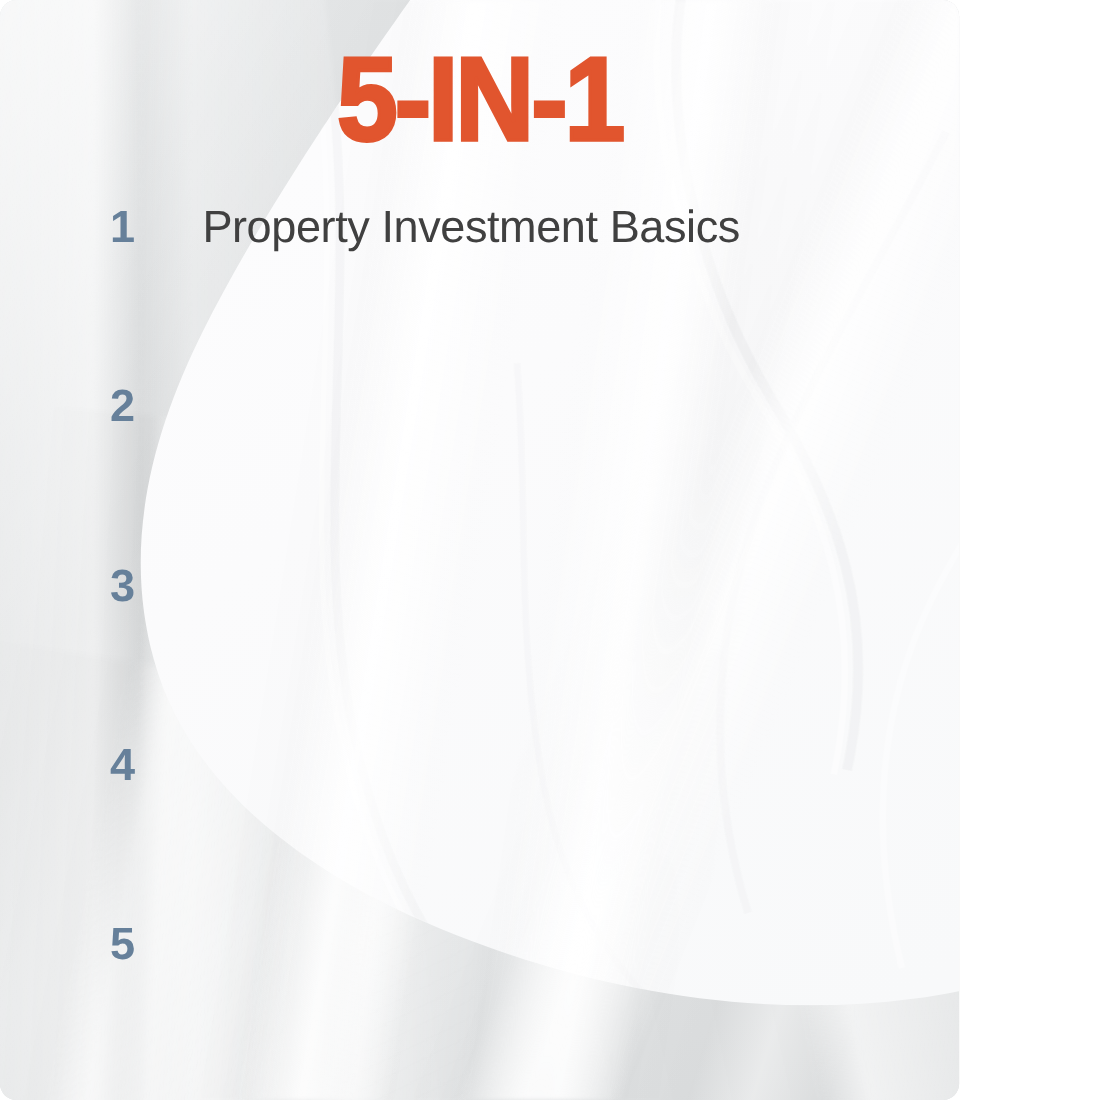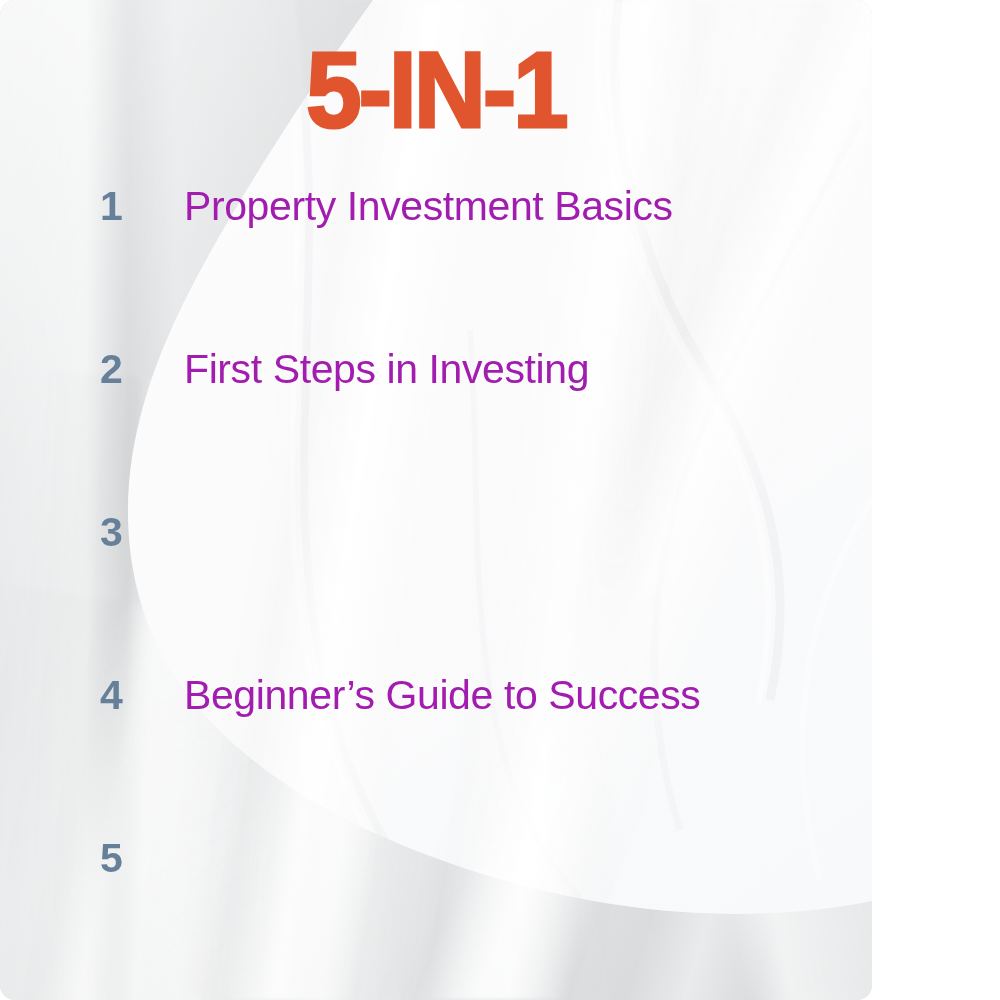--- a/index.html
+++ b/index.html
@@ -126,21 +126,21 @@
     width: 84px;
     font-size: 41px;
     font-weight: 700;
     color: #66809a;
     letter-spacing: 0px;
   }
   .item-label {
     flex: 1 1 auto;
     font-size: 41px;
     font-weight: 400;
-    color: #a21caf;
+    color: #404040;
     letter-spacing: -0.4px;
     white-space: nowrap;
   }
 </style>
 </head>
 <body>
 
 <div id="poster">
 
   <div class="paper-base"></div>
@@ -193,30 +193,28 @@
 
     <div class="list">
 
       <div class="list-item">
         <span class="item-number">1</span>
         <span class="item-label">Property Investment Basics</span>
       </div>
 
       <div class="list-item">
         <span class="item-number">2</span>
-        <span class="item-label">First Steps in Investing</span>
       </div>
 
       <div class="list-item">
         <span class="item-number">3</span>
       </div>
 
       <div class="list-item">
         <span class="item-number">4</span>
-        <span class="item-label">Beginner’s Guide to Success</span>
       </div>
 
       <div class="list-item">
         <span class="item-number">5</span>
       </div>
 
     </div>
   </div>
 </div>
 

